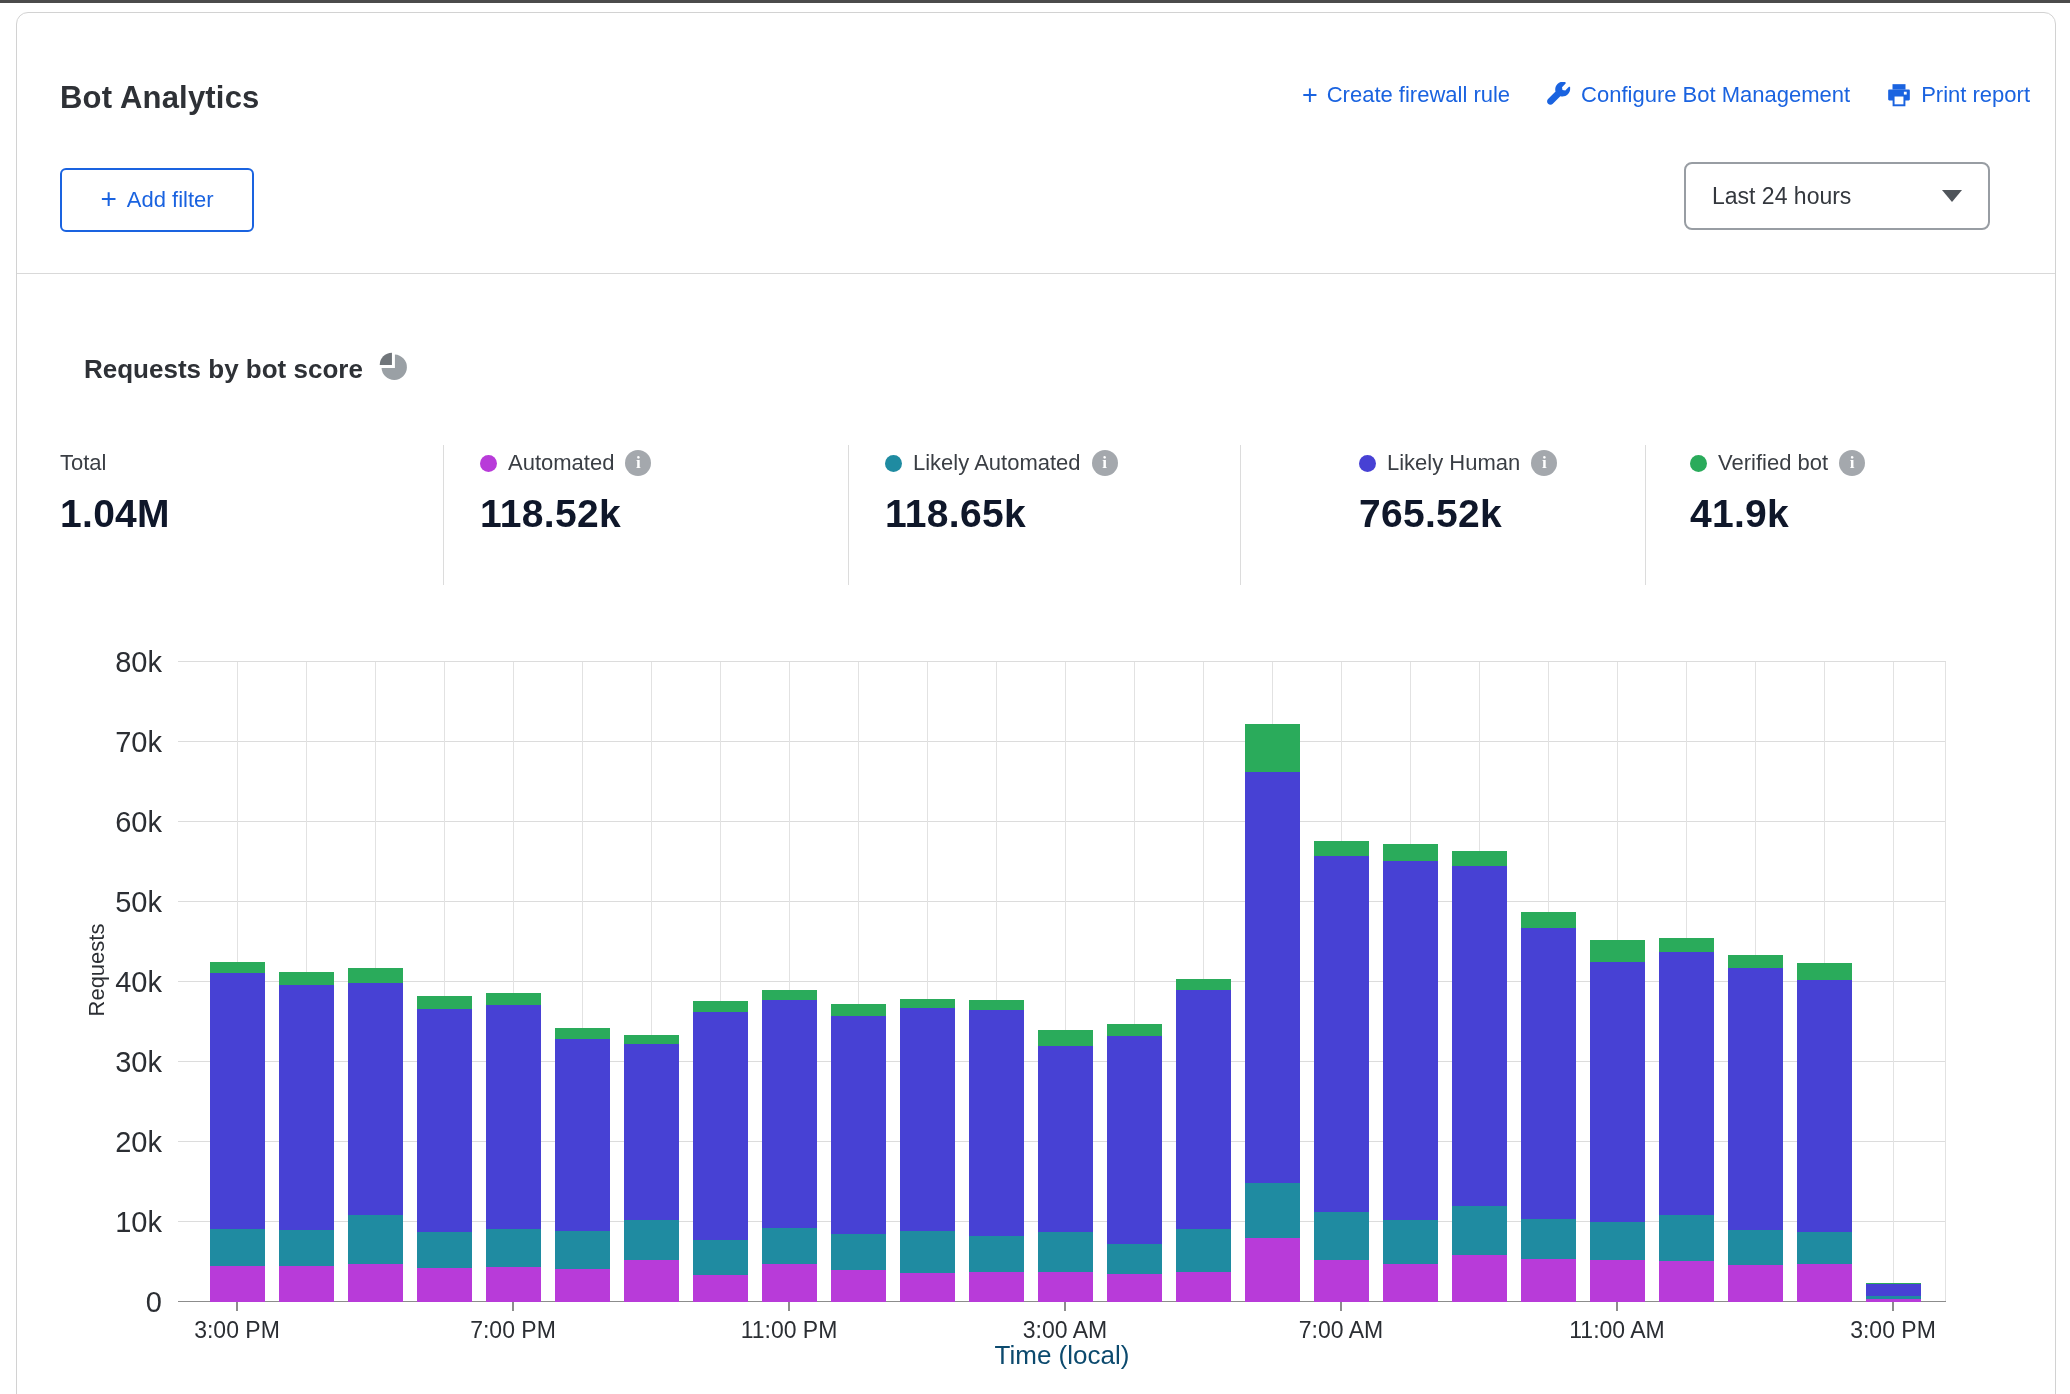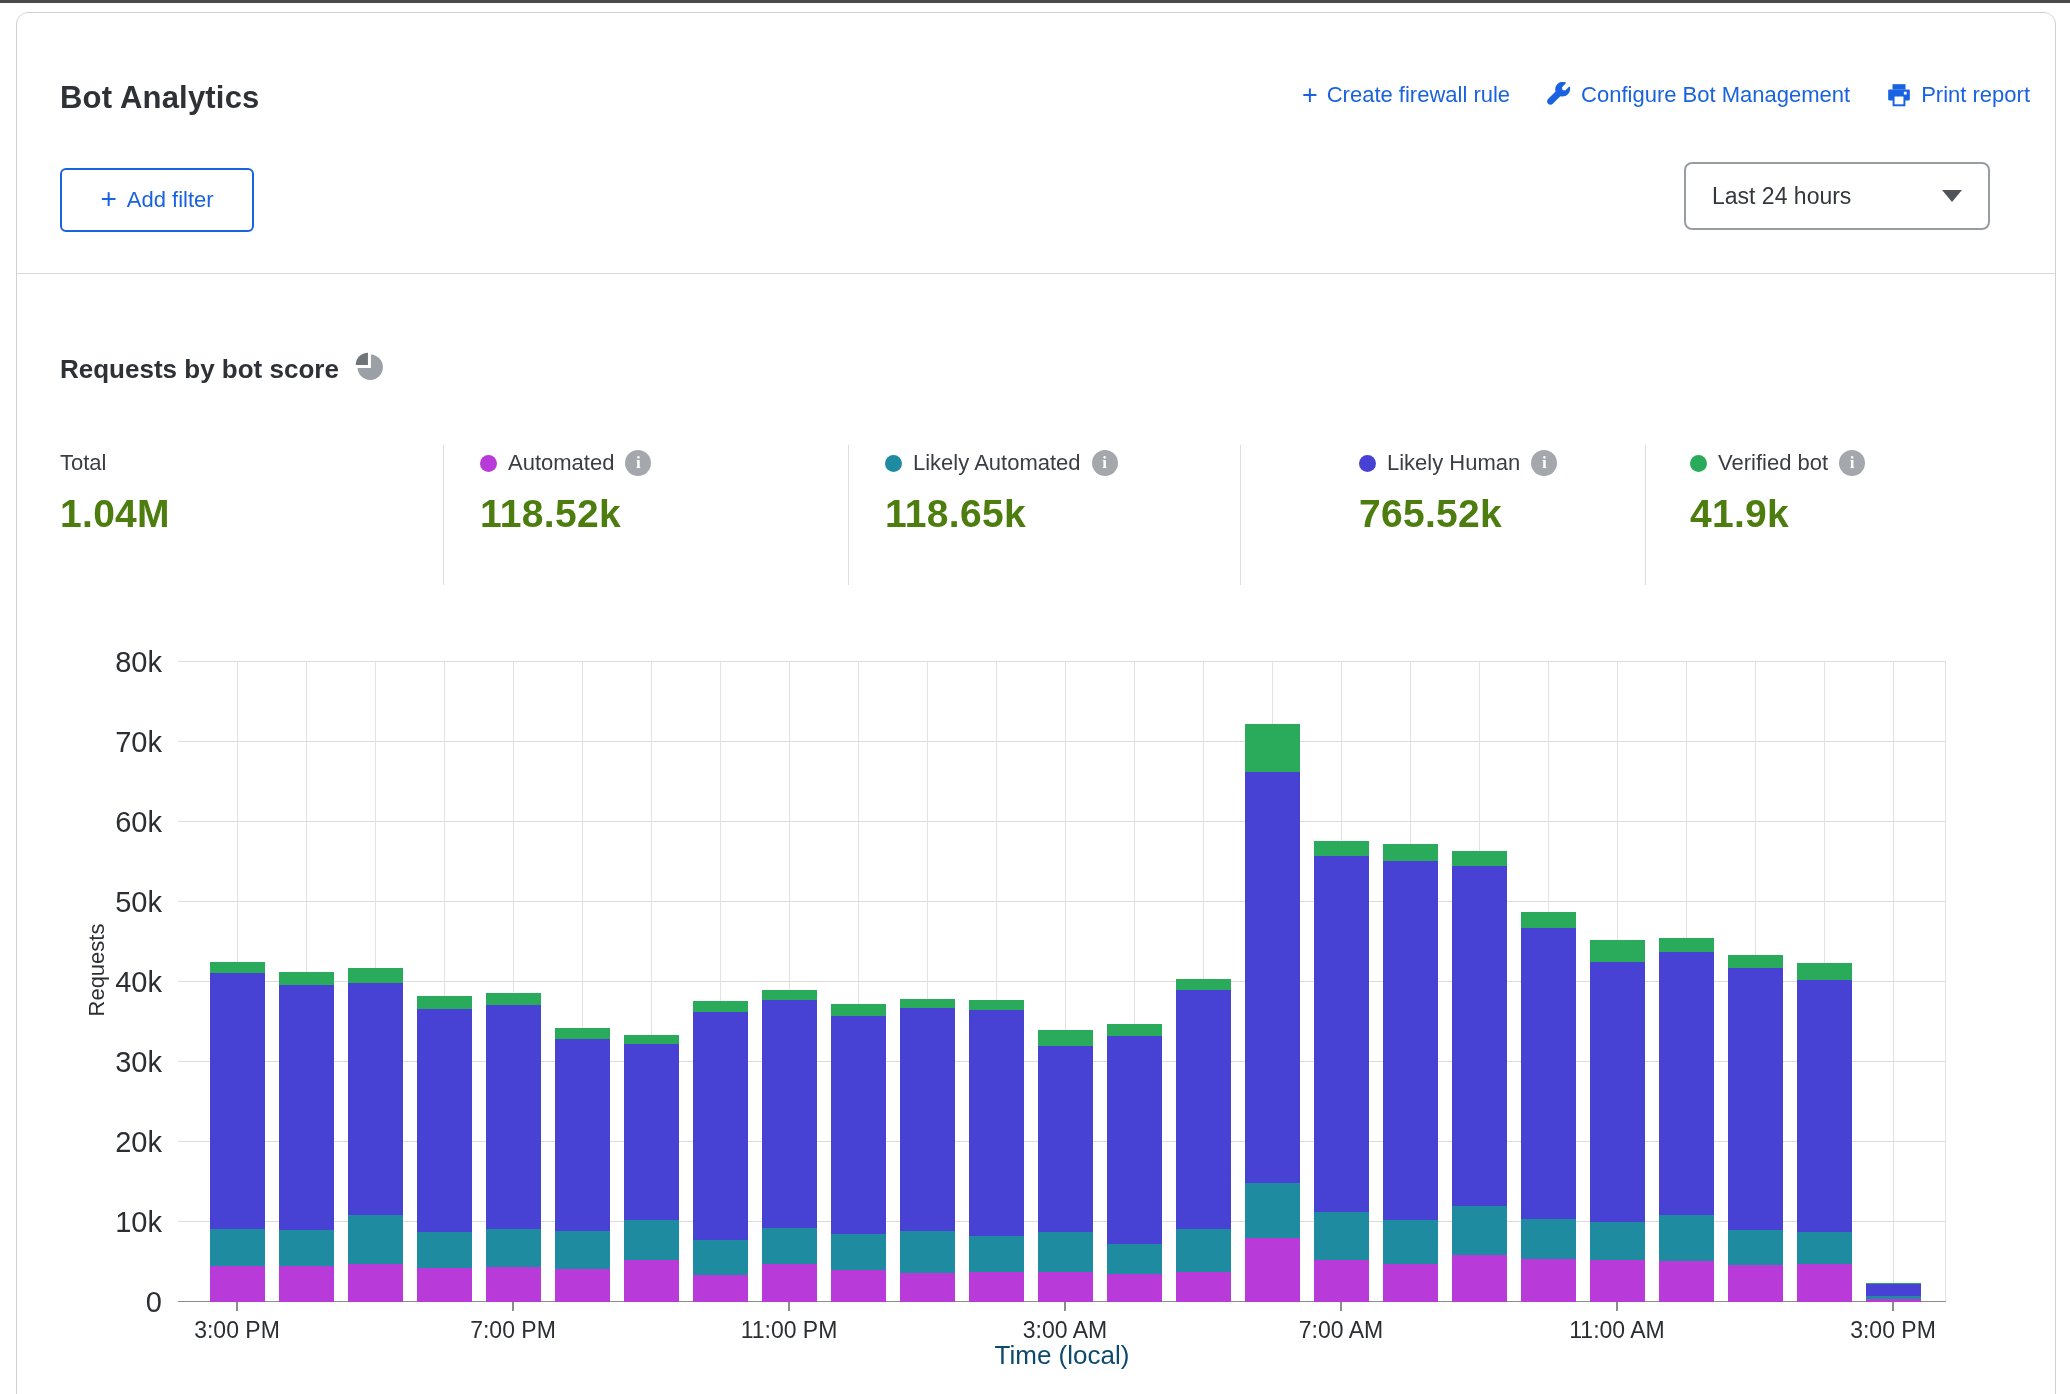--- a/index.html
+++ b/index.html
@@ -30,27 +30,27 @@
     border-radius:8px; background:#fff; display:flex; align-items:center;
     padding:0 26px; font-size:23px; color:#34383e; cursor:pointer; }
   #time-range .caret { margin-left:auto; width:0; height:0;
     border-left:10px solid transparent; border-right:10px solid transparent;
     border-top:12px solid #50555b; }
 
   #header-divider { left:17px; top:273px; width:2038px; height:1px; background:#d9d9d9; }
 
   
   #section-heading { left:60px; top:352px; display:flex; align-items:center; gap:16px; }
-  #section-heading .txt { font-size:26px; font-weight:700; color:#2e3136; }
+  #section-heading .txt { font-size:26px; font-weight:700; color:#2e3136;margin-left:24px; }
 
   
   .stat { top:448px; }
   .stat .lab-row { display:flex; align-items:center; gap:11px; height:30px; }
   .stat .lab { font-size:22px; color:#3a3e44; }
-  .stat .val { margin-top:14px; font-size:39px; font-weight:600; color:#4d7c0f; letter-spacing:.3px; }
+  .stat .val { margin-top:14px; font-size:39px; font-weight:600; color:#0f172a; letter-spacing:.3px; }
   .dot { width:17px; height:17px; border-radius:50%; }
   .info { width:26px; height:26px; border-radius:50%; background:#a4a8ad; color:#fff;
     font-size:17px; font-weight:700; display:flex; align-items:center; justify-content:center;
     font-family:"Liberation Serif", serif; cursor:pointer; }
   .stat-divider { top:445px; width:1px; height:140px; background:#dcdcdc; }
 
   
   #plot { left:178px; top:662px; width:1768px; height:640px; }
   .hgrid { position:absolute; left:0; width:100%; height:1px; background:#dcdcdc; }
   .vgrid { position:absolute; top:0; width:1px; height:640px; background:#e2e2e2; }

